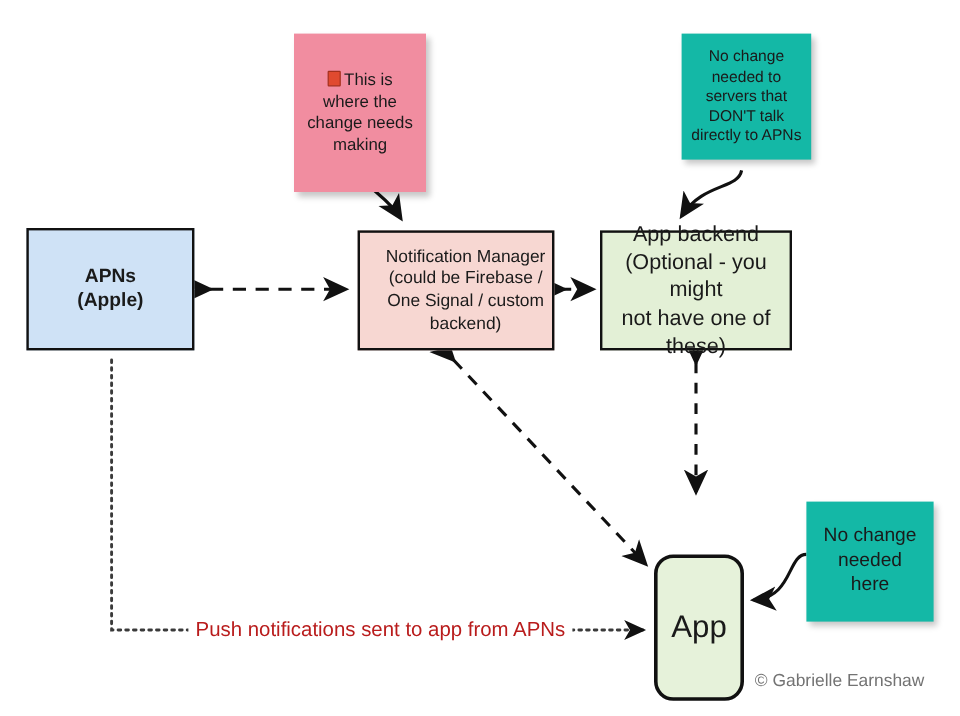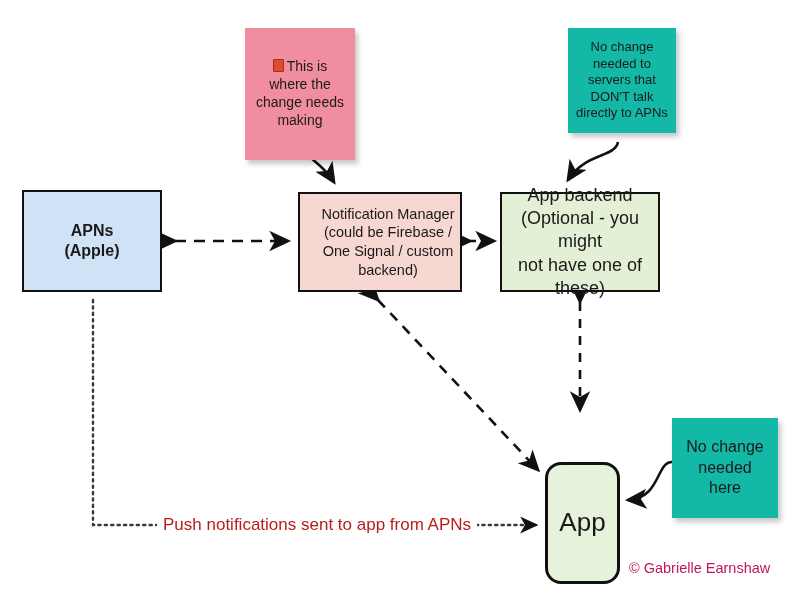--- a/index.html
+++ b/index.html
@@ -23,21 +23,21 @@
 
   .note{box-shadow:3px 4px 5px rgba(0,0,0,0.22);}
   .note-pink{background:#f18da0;}
   .note-green{background:#14b8a6;}
   .note .txt{padding:0 7px;}
 
   .sq-icon{display:inline-block;width:9px;height:11px;background:#e04a2f;border:1px solid #a3301c;
            vertical-align:-1px;margin-right:3px;border-radius:1px;}
 
   .dotted-label{position:absolute;font-size:17px;color:#b91c1c;white-space:nowrap;background:#ffffff;padding:0 6px;}
-  .credit{position:absolute;font-size:14.5px;color:#be185d;white-space:nowrap;}
+  .credit{position:absolute;font-size:14.5px;color:#737373;white-space:nowrap;}
 </style>
 </head>
 <body>
 
 <div id="canvas">
 
   <svg class="layer" viewBox="0 0 800 597">
     <defs>
       <marker id="ah" markerWidth="9" markerHeight="9" refX="7.2" refY="4.5" orient="auto" markerUnits="strokeWidth">
         <path d="M0,0.6 L8.4,4.5 L0,8.4 L2.2,4.5 Z" fill="#111111"></path>

